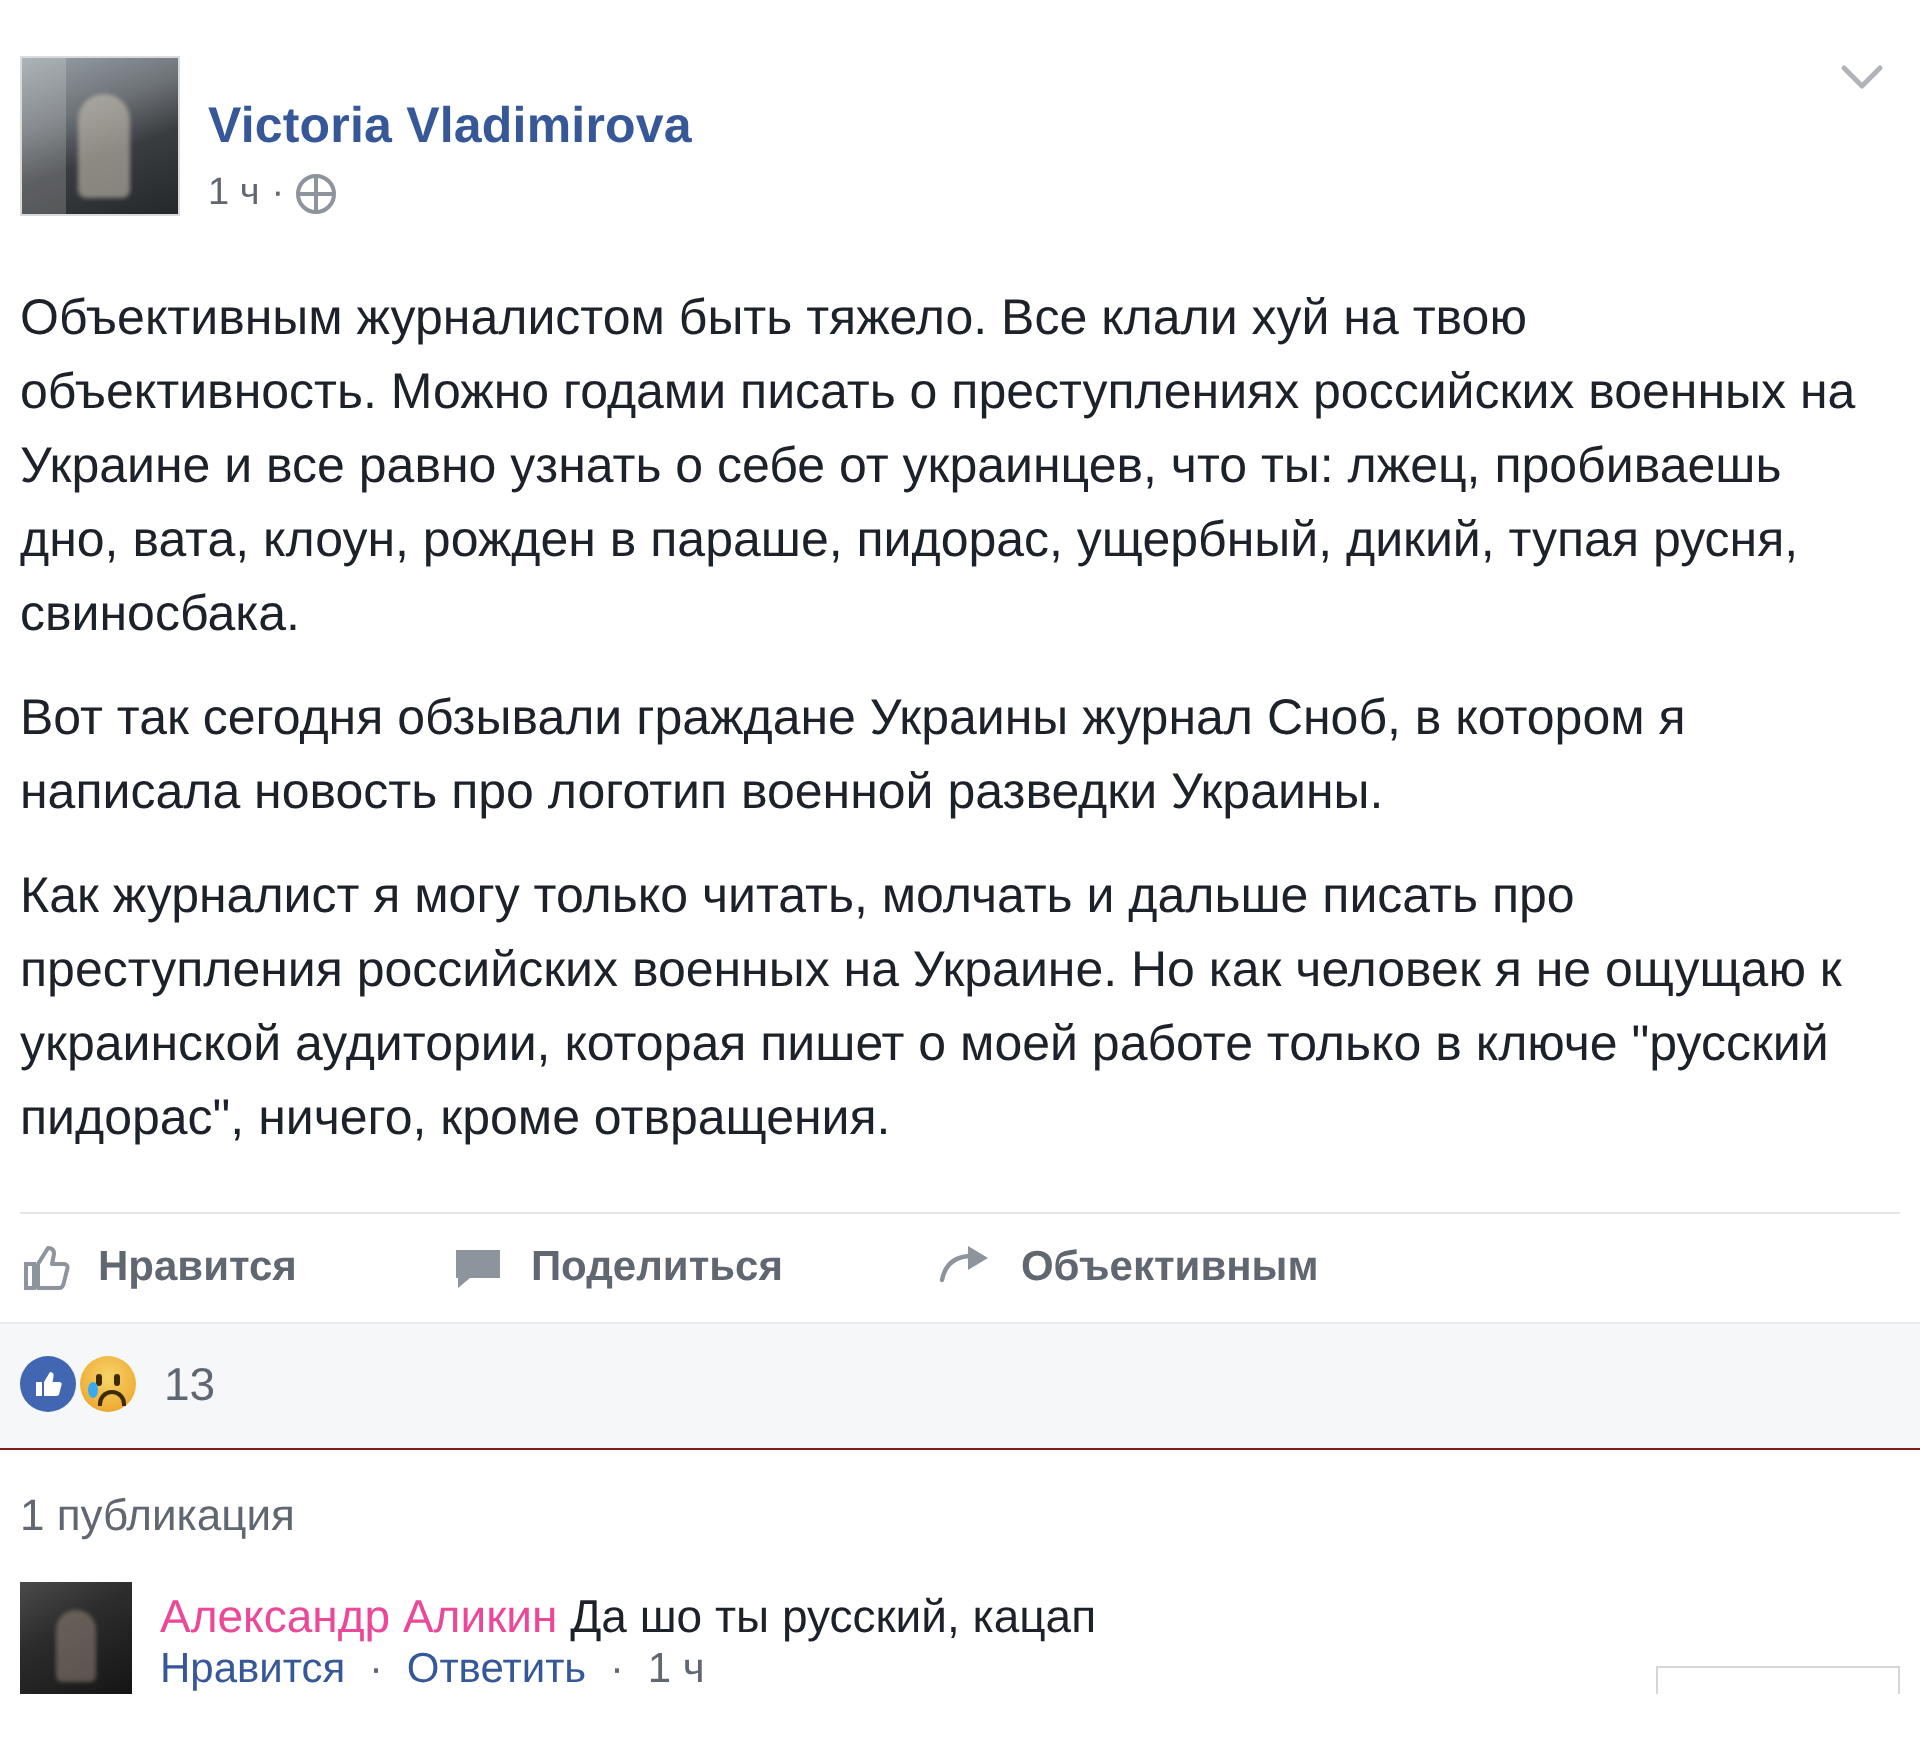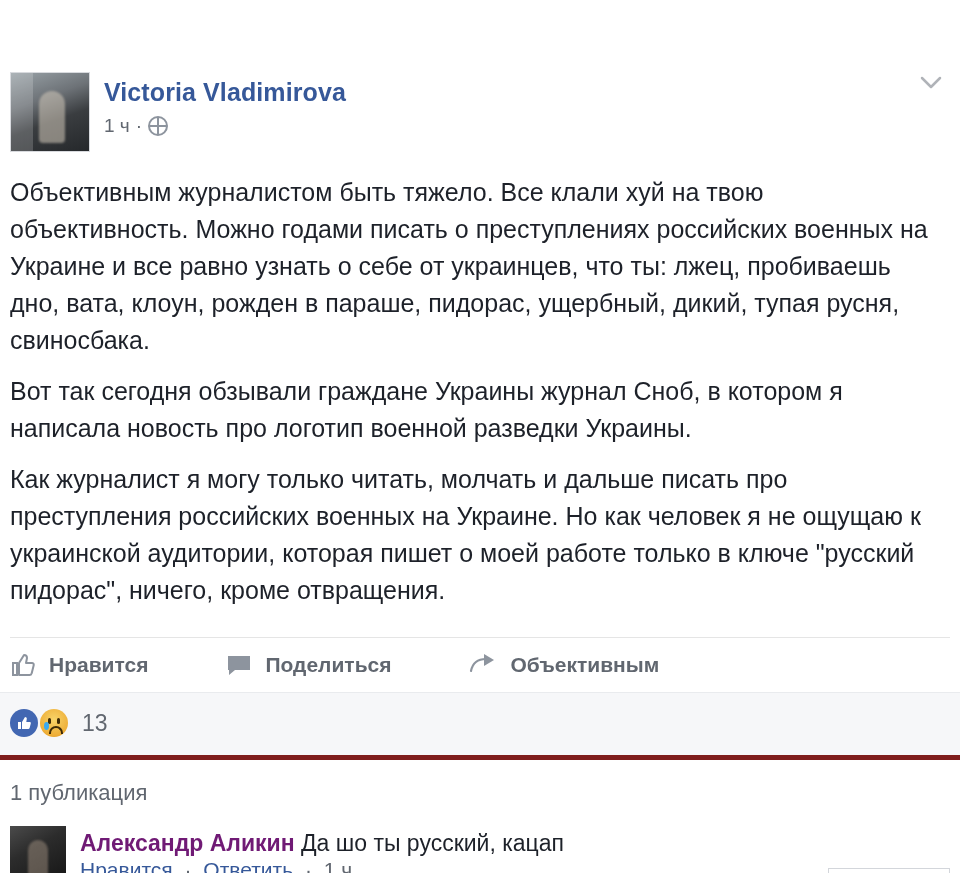--- a/index.html
+++ b/index.html
@@ -13,24 +13,23 @@
     font-family: "Liberation Sans", sans-serif;
     color: #1d2129;
     overflow: hidden;
   }
   .post {
     width: 960px;
     position: relative;
   }
   .post-header {
     display: flex;
-    align-items: flex-start;
+    align-items: flex-end;
     padding: 28px 16px 0 10px;
     position: relative;
-    margin-top: 44px;
   }
   .avatar {
     width: 80px;
     height: 80px;
     flex: 0 0 80px;
     background: linear-gradient(160deg, #9aa3a8 0%, #6d7277 35%, #3a3d40 60%, #25282b 100%);
     border: 1px solid #d8dade;
     box-sizing: border-box;
     position: relative;
     overflow: hidden;
@@ -113,21 +112,21 @@
   }
   .chevron-btn svg { display: block; }
 
   .post-body {
     padding: 18px 14px 6px 10px;
     font-size: 25px;
     line-height: 37px;
     color: #1d2129;
   }
   .post-body p {
-    margin: 4px 0 14px 0;
+    margin: 15px 0 14px 0;
   }
   .post-body p:last-child { margin-bottom: 0; }
 
   .divider {
     height: 1px;
     background: #e5e5e5;
     margin: 22px 10px 0 10px;
   }
 
   .actions {
@@ -144,21 +143,21 @@
     cursor: pointer;
     margin-right: 78px;
   }
   .action:last-child { margin-right: 0; }
   .action .label { margin-left: 13px; }
   .icon-svg { display: block; }
 
   .reactions-bar {
     background: #f6f7f9;
     border-top: 1px solid #e9ebee;
-    border-bottom: 5px solid #7f1d1d;
+    border-bottom: 1px solid #7f1d1d;
     padding: 16px 10px 18px 10px;
     display: flex;
     align-items: center;
   }
   .reaction-emoji {
     width: 28px;
     height: 28px;
     border-radius: 50%;
     display: inline-flex;
     align-items: center;
@@ -237,22 +236,22 @@
   .comment-body {
     margin-left: 14px;
     padding-top: 2px;
   }
   .comment-line {
     font-size: 23px;
     line-height: 30px;
     color: #1d2129;
   }
   .comment-author {
-    color: #701a75;
-    font-weight: bold;
+    color: #ec4899;
+    font-weight: normal;
     cursor: pointer;
   }
   .comment-meta {
     margin-top: 0;
     font-size: 21px;
     color: #616770;
   }
   .comment-meta a {
     color: #365899;
     text-decoration: none;

